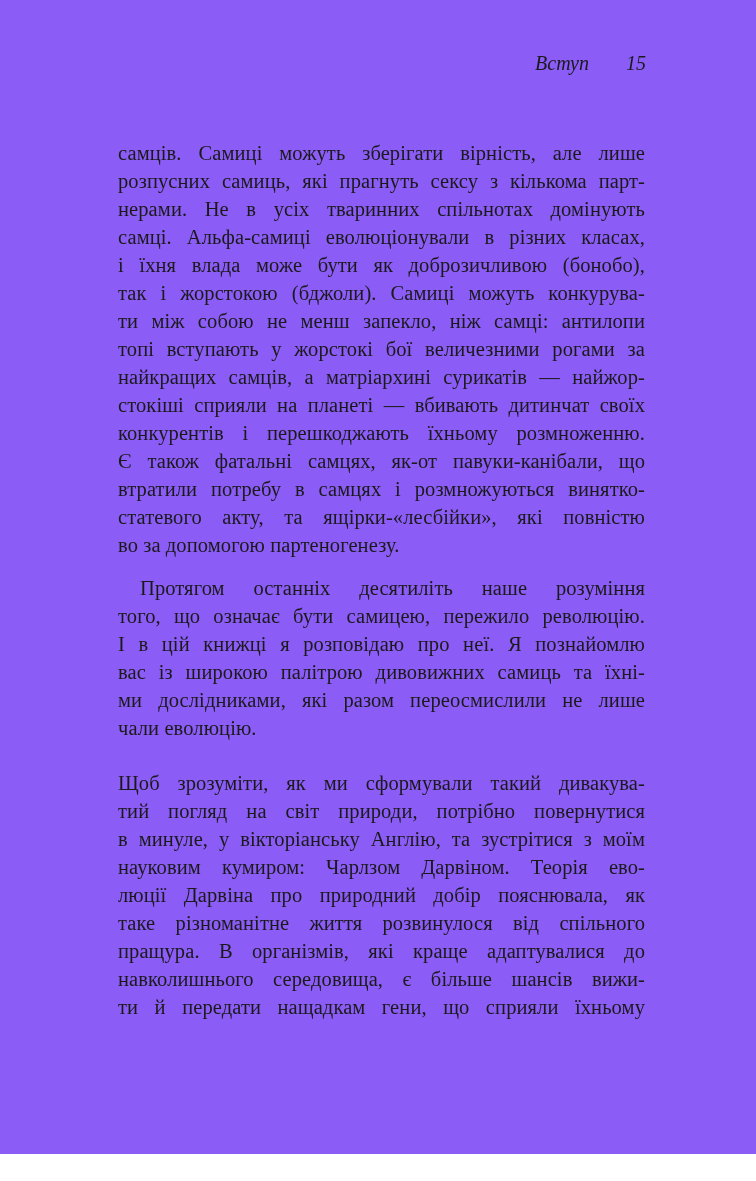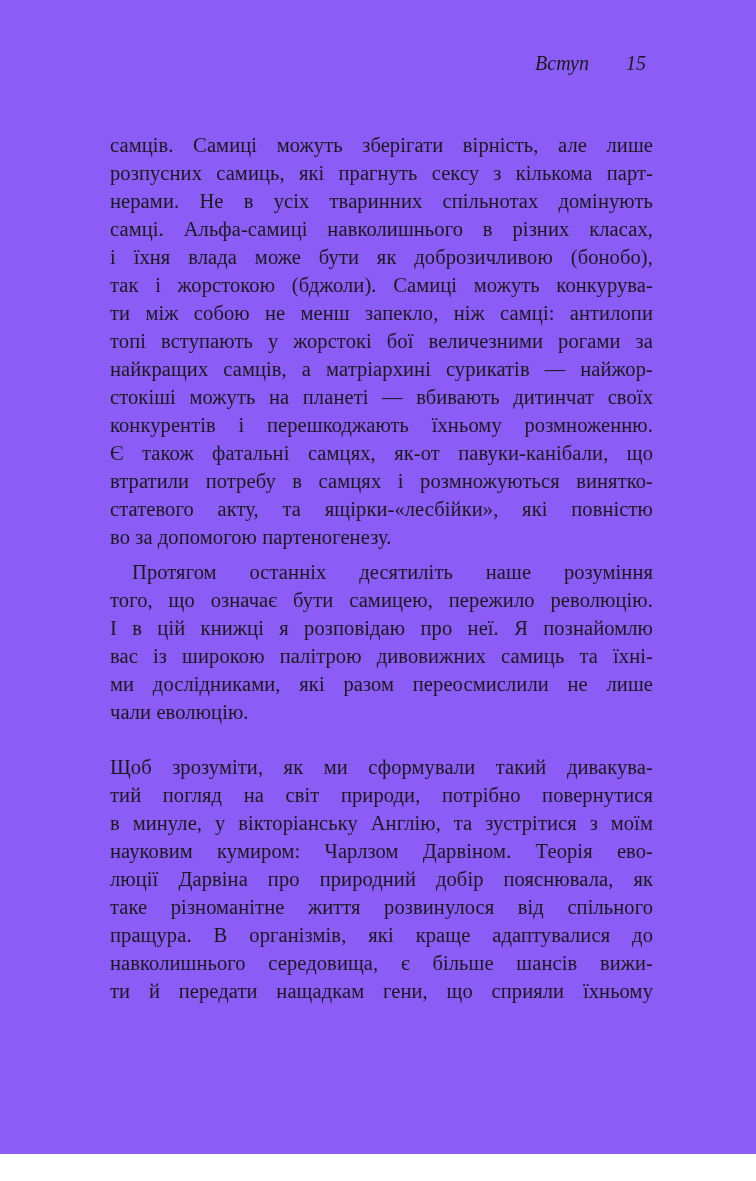--- a/index.html
+++ b/index.html
@@ -31,21 +31,21 @@
   }
   .text-block {
     position: absolute;
     top: 124px;
     left: 103px;
     width: 557px;
     font-size: 20.5px;
     line-height: 28px;
     letter-spacing: 0.1px;
   }
-  .paragraph { margin: 7px; }
+  .paragraph { margin: 15px; }
   .paragraph.gap-before { margin-top: 27px; }
   .line {
     text-align: justify;
     text-align-last: justify;
     white-space: normal;
   }
   .line.last {
     text-align: justify;
     text-align-last: left;
   }
@@ -57,27 +57,27 @@
 <div class="page">
   <div class="running-header">
     <span class="chapter">Вступ</span>
     <span class="pagenum">15</span>
   </div>
   <div class="text-block" id="bodytext">
       <div class="paragraph">
         <div class="line">самців. Самиці можуть зберігати вірність, але лише</div>
         <div class="line">розпусних самиць, які прагнуть сексу з кількома парт-</div>
         <div class="line">нерами. Не в усіх тваринних спільнотах домінують</div>
-        <div class="line">самці. Альфа-самиці навколишнього в різних класах,</div>
+        <div class="line">самці. Альфа-самиці еволюціонували в різних класах,</div>
         <div class="line">і їхня влада може бути як доброзичливою (бонобо),</div>
         <div class="line">так і жорстокою (бджоли). Самиці можуть конкурува-</div>
         <div class="line">ти між собою не менш запекло, ніж самці: антилопи</div>
         <div class="line">топі вступають у жорстокі бої величезними рогами за</div>
         <div class="line">найкращих самців, а матріархині сурикатів — найжор-</div>
-        <div class="line">стокіші можуть на планеті — вбивають дитинчат своїх</div>
+        <div class="line">стокіші сприяли на планеті — вбивають дитинчат своїх</div>
         <div class="line">конкурентів і перешкоджають їхньому розмноженню.</div>
         <div class="line">Є також фатальні самцях, як-от павуки-канібали, що</div>
         <div class="line">втратили потребу в самцях і розмножуються винятко-</div>
         <div class="line">статевого акту, та ящірки-«лесбійки», які повністю</div>
         <div class="line last">во за допомогою партеногенезу.</div>
       </div>
       <div class="paragraph">
         <div class="line indent">Протягом останніх десятиліть наше розуміння</div>
         <div class="line">того, що означає бути самицею, пережило революцію.</div>
         <div class="line">І в цій книжці я розповідаю про неї. Я познайомлю</div>

